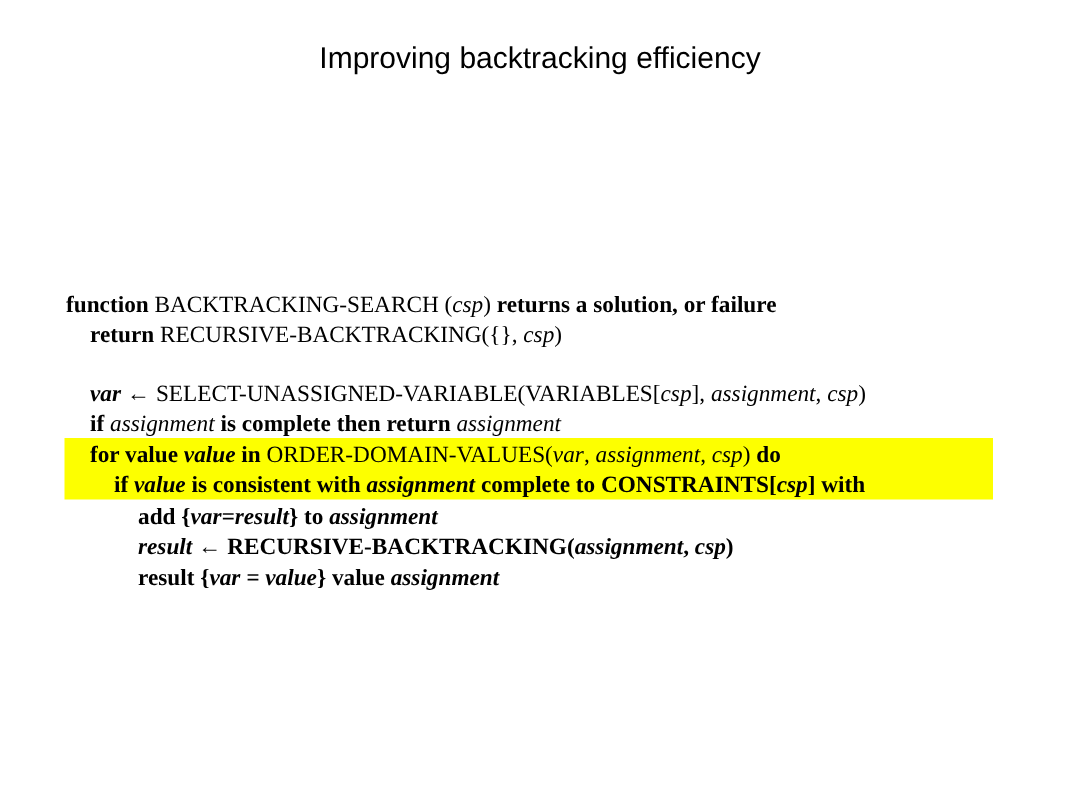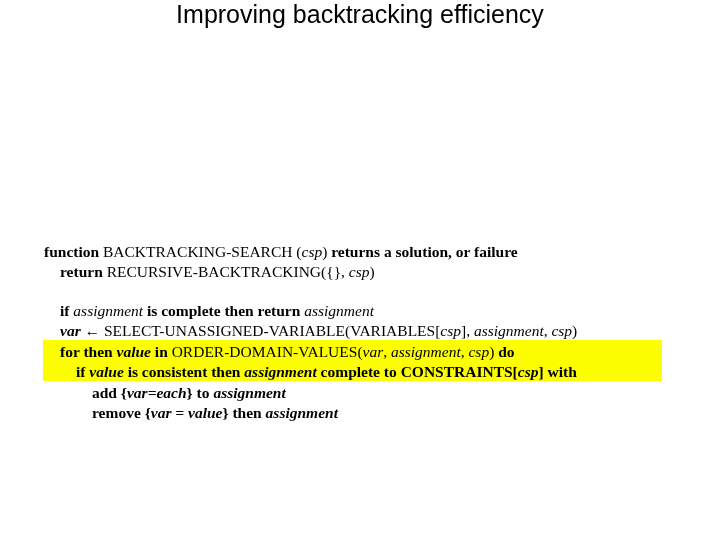--- a/index.html
+++ b/index.html
@@ -13,38 +13,38 @@
     overflow: hidden;
   }
   .slide {
     width: 720px;
     height: 540px;
     position: relative;
     box-sizing: border-box;
   }
   .title {
     font-family: Arial, Helvetica, sans-serif;
-    font-size: 25px;
+    font-size: 20px;
     font-weight: 400;
     text-align: center;
+    padding-top: 28px;
     padding-left: 90px;
     padding-right: 90px;
     letter-spacing: 0px;
   }
   .content {
     position: absolute;
     top: 194px;
     left: 44px;
     right: 44px;
     font-size: 15.5px;
     line-height: 1.32;
   }
   .block1 {
     margin-bottom: 18px;
-    margin-top: 48px;
   }
   .block2 {
     position: relative;
   }
   .highlight-box {
     position: absolute;
     background: #fdff00;
     left: -1px;
     top: 39px;
     width: 619px;
@@ -73,30 +73,31 @@
 
     <div class="block1">
       <div class="code-line"><span class="kw">function</span><span> BACKTRACKING-SEARCH (</span><span class="it">csp</span><span>) </span><span class="kw">returns</span><span class="kw"> a solution, or failure</span></div>
       <div class="code-line indent1"><span class="kw">return</span><span> RECURSIVE-BACKTRACKING({}, </span><span class="it">csp</span><span>)</span></div>
     </div>
 
     <div class="block2">
       <div class="highlight-box"></div>
 
 
+      <div class="code-line indent1"><span class="it kw">var</span><span> </span><span class="arrow">←</span><span> SELECT-UNASSIGNED-VARIABLE(VARIABLES[</span><span class="it">csp</span><span>], </span><span class="it">assignment</span><span>, </span><span class="it">csp</span><span>)</span></div>
+
       <div class="code-line indent1"><span class="kw">if </span><span class="it">assignment</span><span class="kw"> is complete </span><span class="kw">then return </span><span class="it">assignment</span></div>
 
-      <div class="code-line indent1"><span class="it kw">var</span><span> </span><span class="arrow">←</span><span> SELECT-UNASSIGNED-VARIABLE(VARIABLES[</span><span class="it">csp</span><span>], </span><span class="it">assignment</span><span>, </span><span class="it">csp</span><span>)</span></div>
+      <div class="code-line indent1"><span class="kw">for value </span><span class="it kw">value</span><span class="kw"> in</span><span> ORDER-DOMAIN-VALUES(</span><span class="it">var</span><span>, </span><span class="it">assignment</span><span>, </span><span class="it">csp</span><span>) </span><span class="kw">do</span></div>
 
-      <div class="code-line indent1"><span class="kw">for then </span><span class="it kw">value</span><span class="kw"> in</span><span> ORDER-DOMAIN-VALUES(</span><span class="it">var</span><span>, </span><span class="it">assignment</span><span>, </span><span class="it">csp</span><span>) </span><span class="kw">do</span></div>
+      <div class="code-line indent2"><span class="kw">if </span><span class="it kw">value</span><span class="kw"> is consistent with </span><span class="it kw">assignment</span><span class="kw"> complete to CONSTRAINTS[</span><span class="it kw">csp</span><span class="kw">] </span><span class="kw">with</span></div>
 
-      <div class="code-line indent2"><span class="kw">if </span><span class="it kw">value</span><span class="kw"> is consistent then </span><span class="it kw">assignment</span><span class="kw"> complete to CONSTRAINTS[</span><span class="it kw">csp</span><span class="kw">] </span><span class="kw">with</span></div>
+      <div class="code-line indent3"><span class="kw">add {</span><span class="it kw">var=result</span><span class="kw">} to </span><span class="it kw">assignment</span></div>
 
-      <div class="code-line indent3"><span class="kw">add {</span><span class="it kw">var=each</span><span class="kw">} to </span><span class="it kw">assignment</span></div>
+      <div class="code-line indent3"><span class="it kw">result</span><span> </span><span class="arrow kw">←</span><span class="kw"> RECURSIVE-BACKTRACKING(</span><span class="it kw">assignment</span><span class="kw">, </span><span class="it kw">csp</span><span class="kw">)</span></div>
 
 
-
-      <div class="code-line indent3"><span class="kw">remove {</span><span class="it kw">var = value</span><span class="kw">} then </span><span class="it kw">assignment</span></div>
+      <div class="code-line indent3"><span class="kw">result {</span><span class="it kw">var = value</span><span class="kw">} value </span><span class="it kw">assignment</span></div>
 
     </div>
 
   </div>
 </div>
 
 </body></html>

